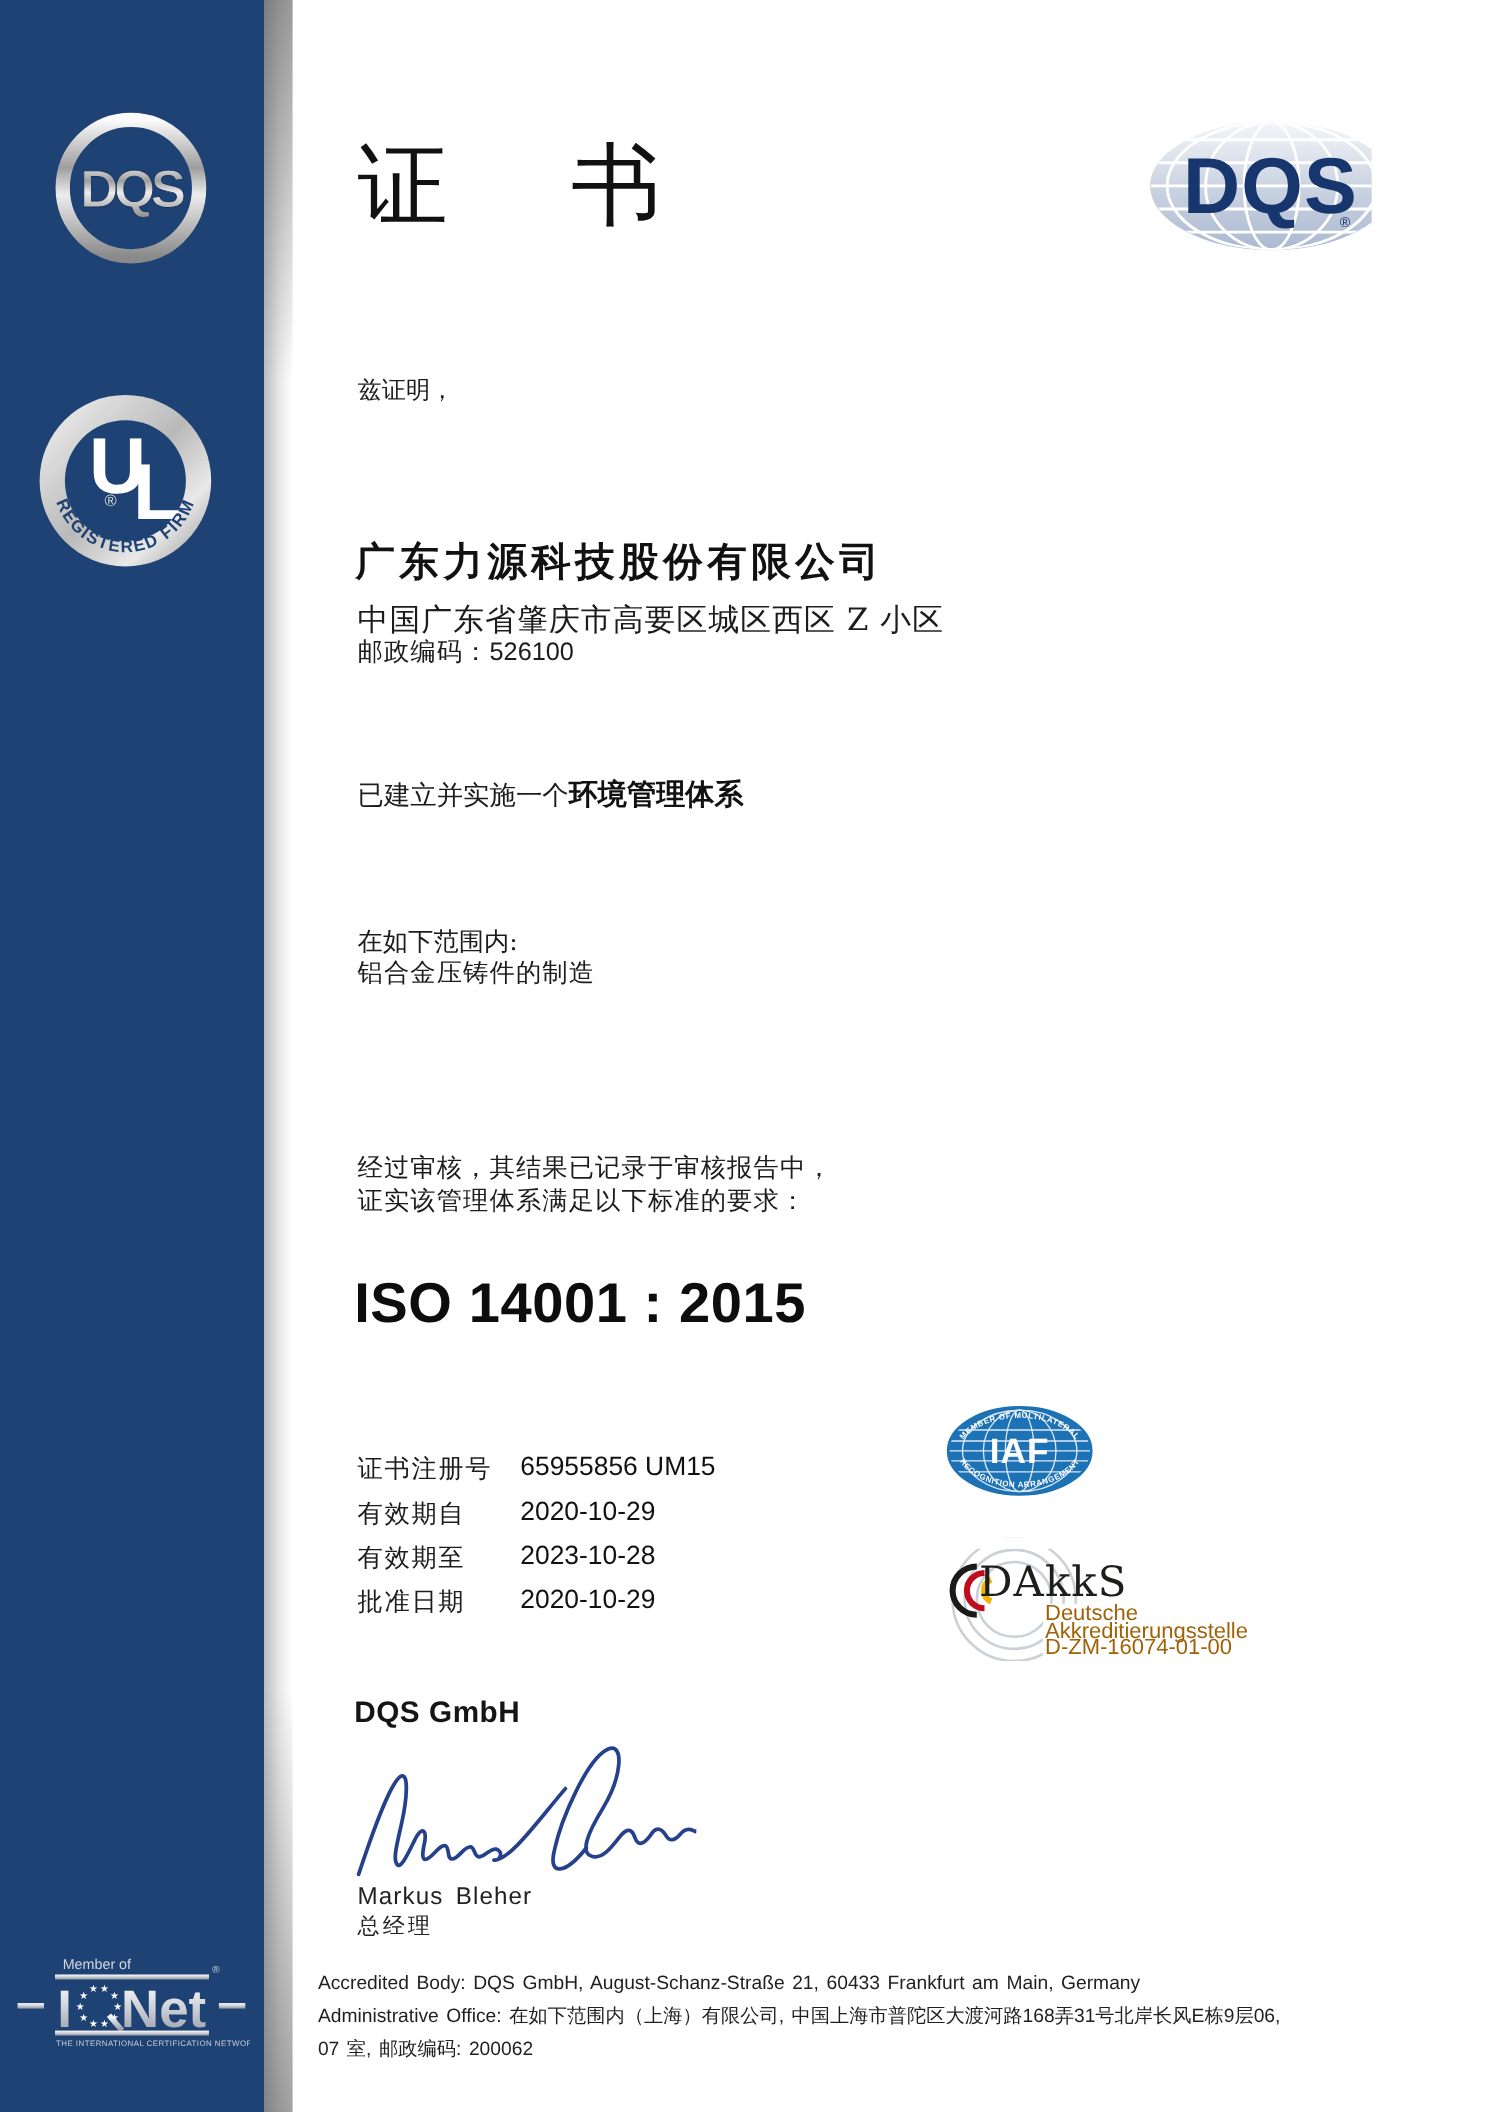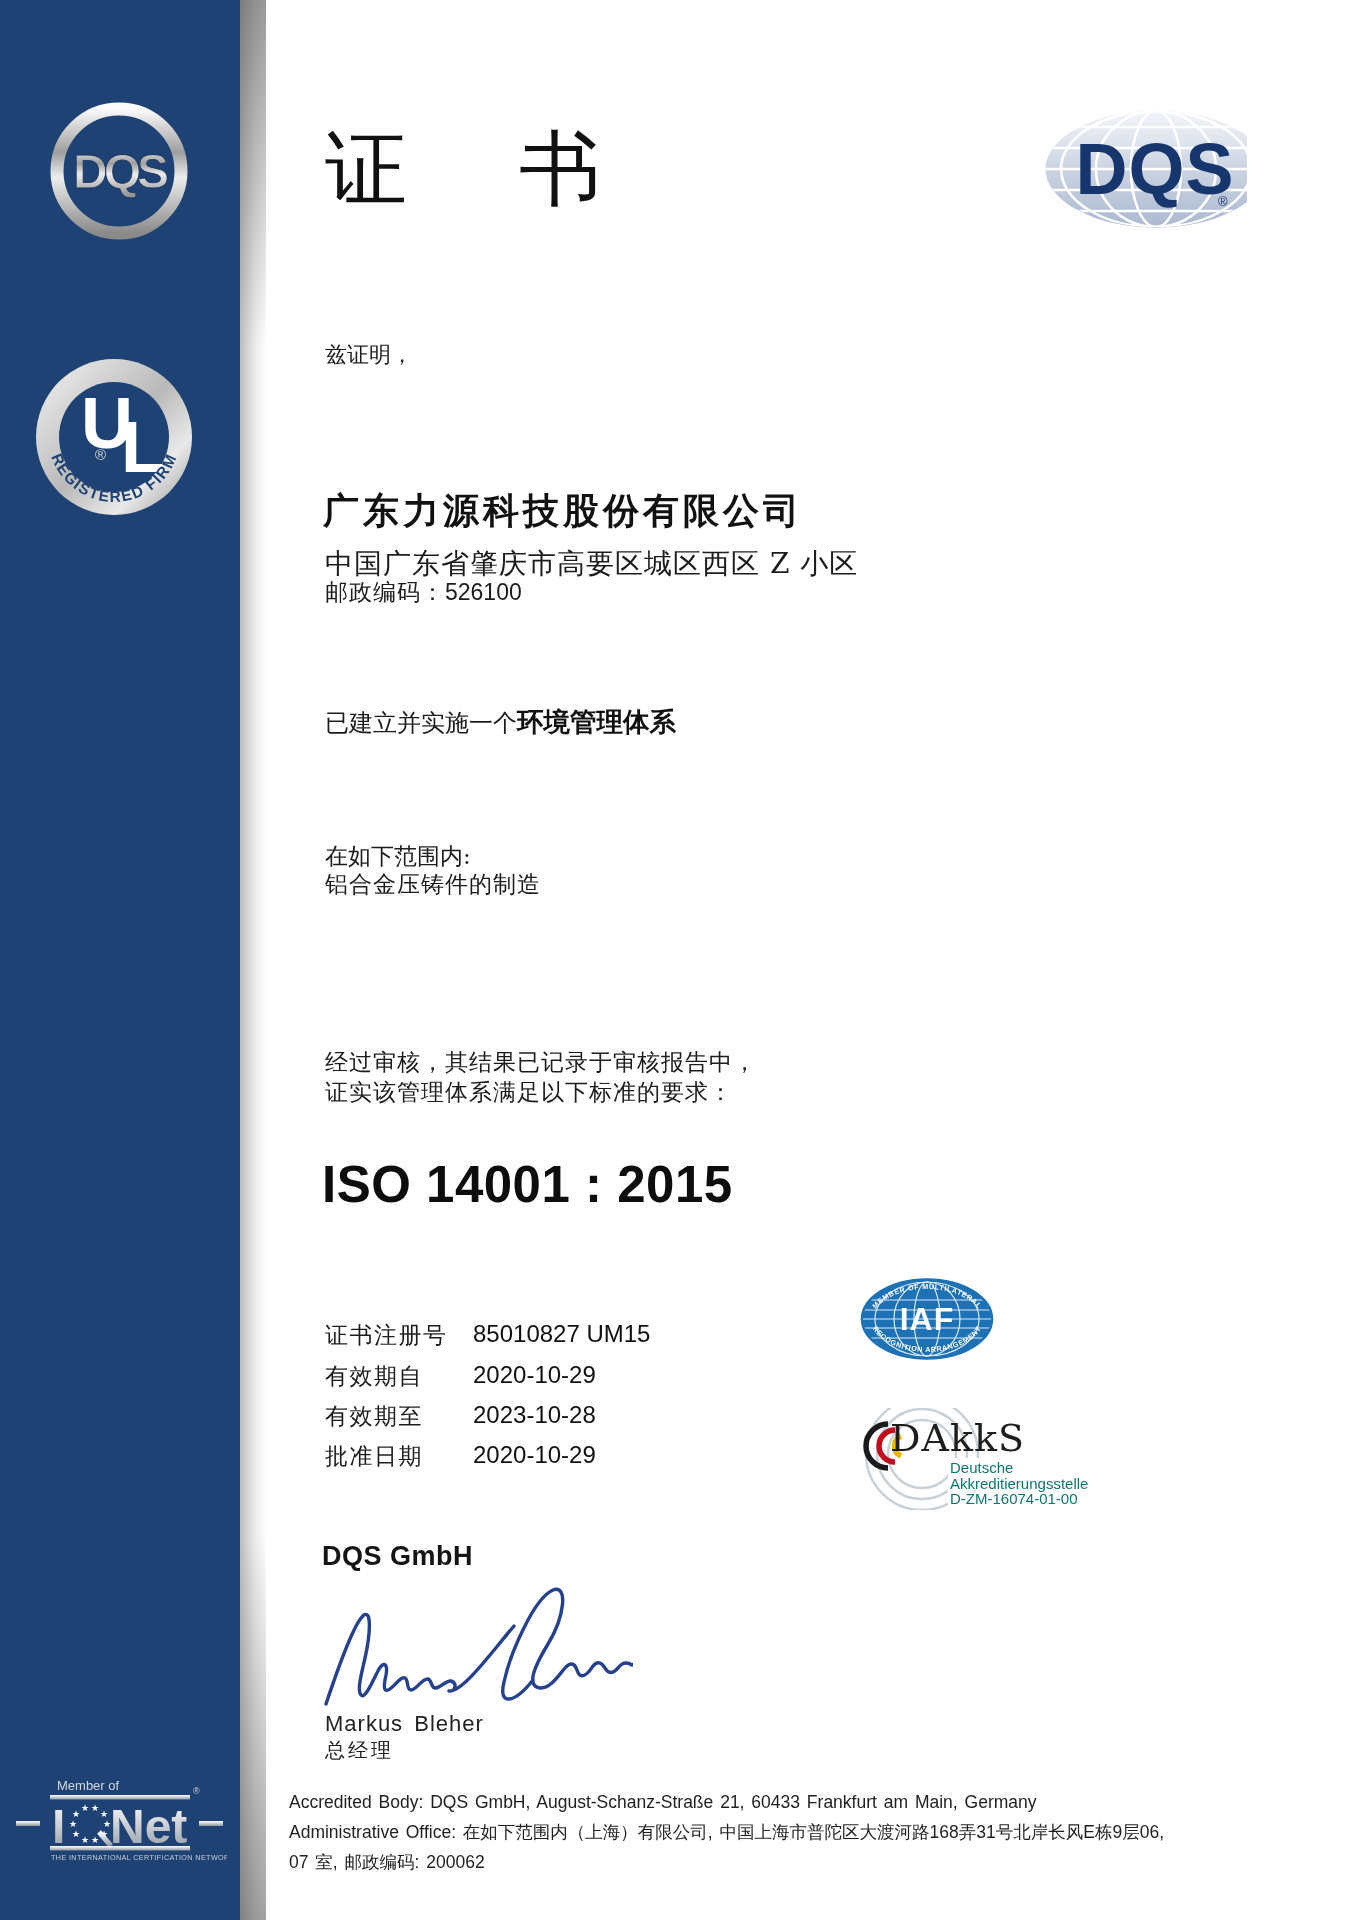--- a/index.html
+++ b/index.html
@@ -25,21 +25,21 @@
   .audit{left:325px;top:1048px;font-size:23px;line-height:29.5px;color:#1c1c1c;letter-spacing:1px;}
   .iso{left:322px;top:1155px;font-size:51px;font-weight:bold;color:#0d0d0d;letter-spacing:.5px;}
   .row-label{font-size:23px;color:#1c1c1c;letter-spacing:1.5px;}
   .row-value{font-size:24px;color:#111;}
   .issuer{left:322px;top:1541px;font-size:27px;font-weight:bold;color:#151515;letter-spacing:.5px;}
   .sig-name{left:325px;top:1711px;font-size:22px;color:#222;letter-spacing:1px;word-spacing:4px;}
   .sig-title{left:325px;top:1737px;font-size:20px;color:#222;letter-spacing:3px;}
   .footer{left:289px;top:1787px;width:1040px;font-size:17.5px;line-height:30px;color:#1f1f1f;word-spacing:2px;}
   .dakks-wrap{left:852px;top:1398px;width:310px;height:112px;}
   .dakks-name{position:absolute;left:38px;top:20px;font-size:38px;line-height:40px;color:#1d1d1b;font-family:"DejaVu Serif","Liberation Serif",serif;letter-spacing:1px;}
-  .dakks-sub{position:absolute;left:98px;top:62px;font-size:15px;line-height:15.5px;color:#0f766e;}
+  .dakks-sub{position:absolute;left:98px;top:62px;font-size:20px;line-height:15.5px;color:#a16207;}
 </style>
 </head>
 <body>
 
 <div class="page">
 
   <div class="band"></div>
   <div class="strip"></div>
 
   <svg class="abs" style="left:26px;top:86px" width="186" height="172" viewBox="0 0 186 172">
@@ -166,21 +166,21 @@
   <div class="abs serif scope-text">铝合金压铸件的制造</div>
 
   <div class="abs serif audit">
     <div>经过审核，其结果已记录于审核报告中，</div>
     <div>证实该管理体系满足以下标准的要求：</div>
   </div>
 
   <div class="abs sans iso">ISO 14001 : 2015</div>
 
   <div class="abs serif row-label" style="left:325px;top:1320px">证书注册号</div>
-  <div class="abs sans row-value" style="left:473px;top:1320px">85010827 UM15</div>
+  <div class="abs sans row-value" style="left:473px;top:1320px">65955856 UM15</div>
   <div class="abs serif row-label" style="left:325px;top:1361px">有效期自</div>
   <div class="abs sans row-value" style="left:473px;top:1361px">2020-10-29</div>
   <div class="abs serif row-label" style="left:325px;top:1401px">有效期至</div>
   <div class="abs sans row-value" style="left:473px;top:1401px">2023-10-28</div>
   <div class="abs serif row-label" style="left:325px;top:1441px">批准日期</div>
   <div class="abs sans row-value" style="left:473px;top:1441px">2020-10-29</div>
 
   <svg class="abs" style="left:858px;top:1276px" width="140" height="88" viewBox="0 0 140 88">
     <defs>
         <clipPath id="iafClip">

